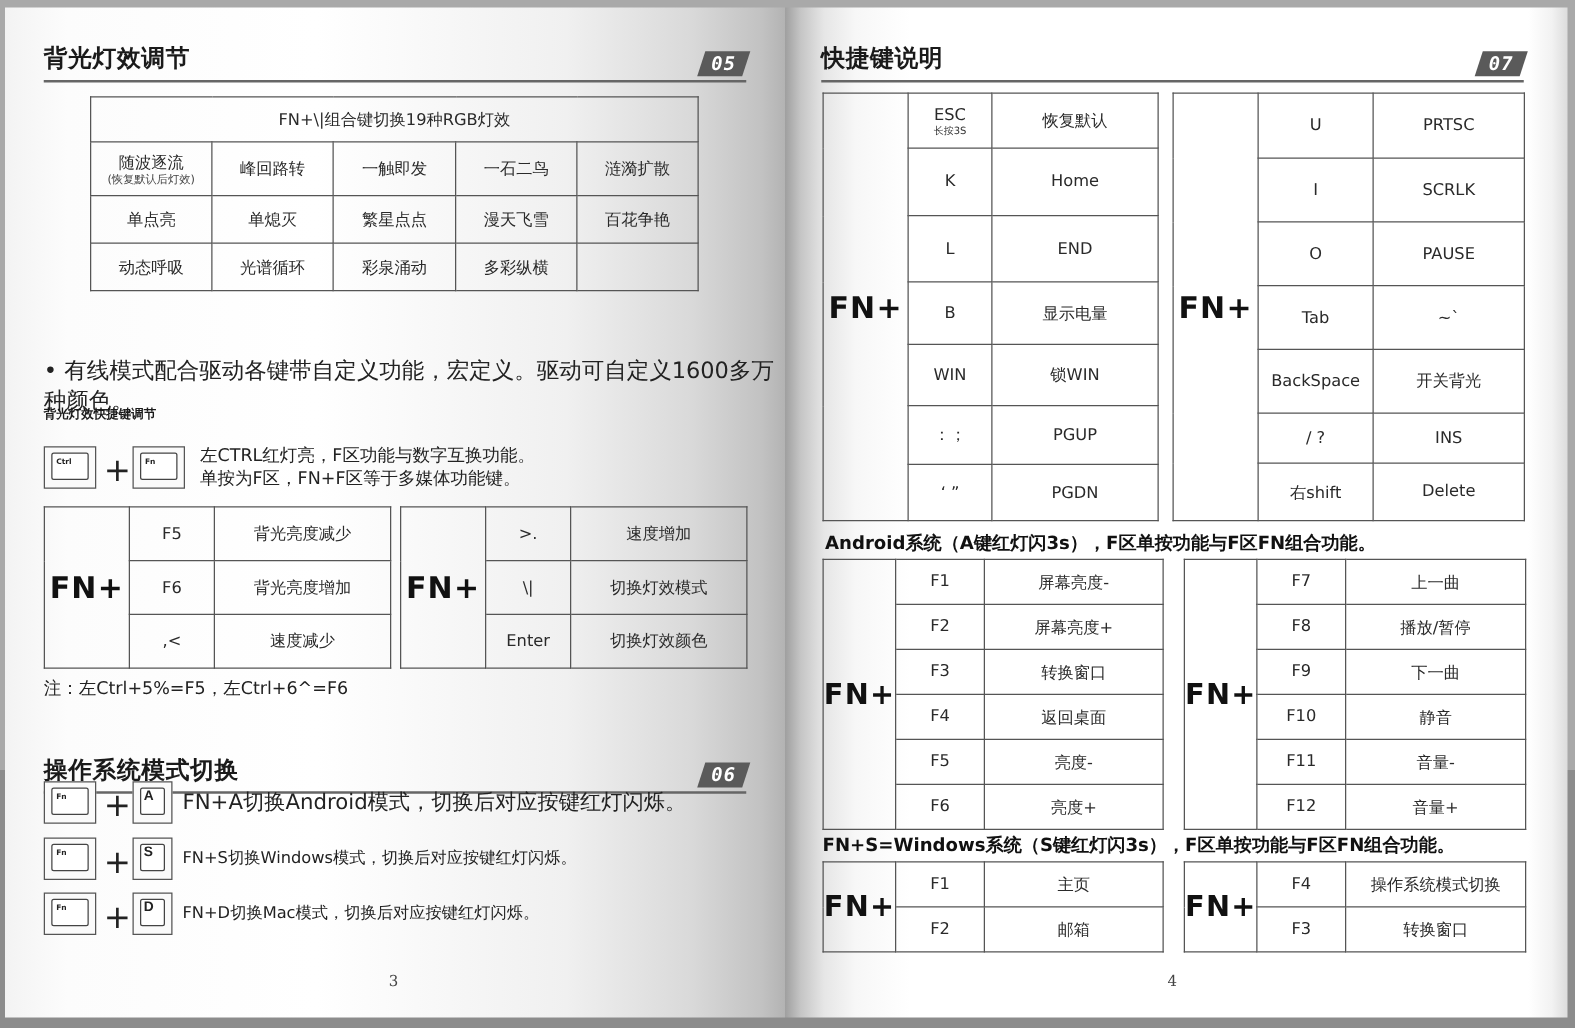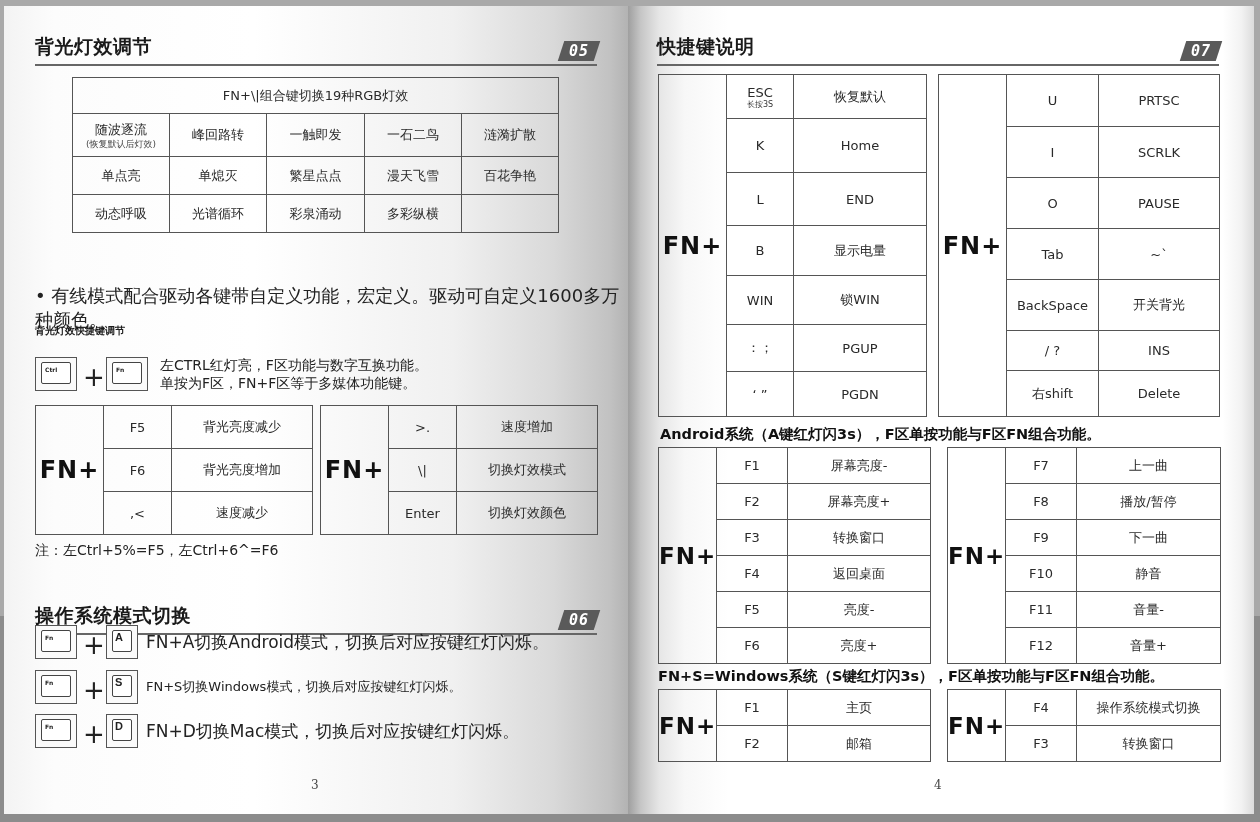--- a/index.html
+++ b/index.html
@@ -209,21 +209,21 @@
       <div class="para" style="left:142px; top:672px; font-size:13px;">FN+S切换Windows模式，切换后对应按键红灯闪烁。</div>
     </div>
     <div>
       <div class="key small" style="left:31px; top:708px;">
           <span class="cap">Fn</span>
         </div>
       <div class="plus" style="left:79px; top:715px;">+</div>
       <div class="key letter" style="left:102px; top:708px;">
           <span class="cap">D</span>
         </div>
-      <div class="para" style="left:142px; top:716px; font-size:17px;">FN+D切换Mac模式，切换后对应按键红灯闪烁。</div>
+      <div class="para" style="left:142px; top:716px; font-size:13px;">FN+D切换Mac模式，切换后对应按键红灯闪烁。</div>
     </div>
 
     <div class="page-num" style="left:307px; top:772px;">3</div>
   </div>
 
   <div class="page page-right">
 
     <div class="sec-head" style="left:29px; top:26px; width:562px;">
       <div class="sec-title">快捷键说明</div>
       <div class="badge"><span>07</span></div>

